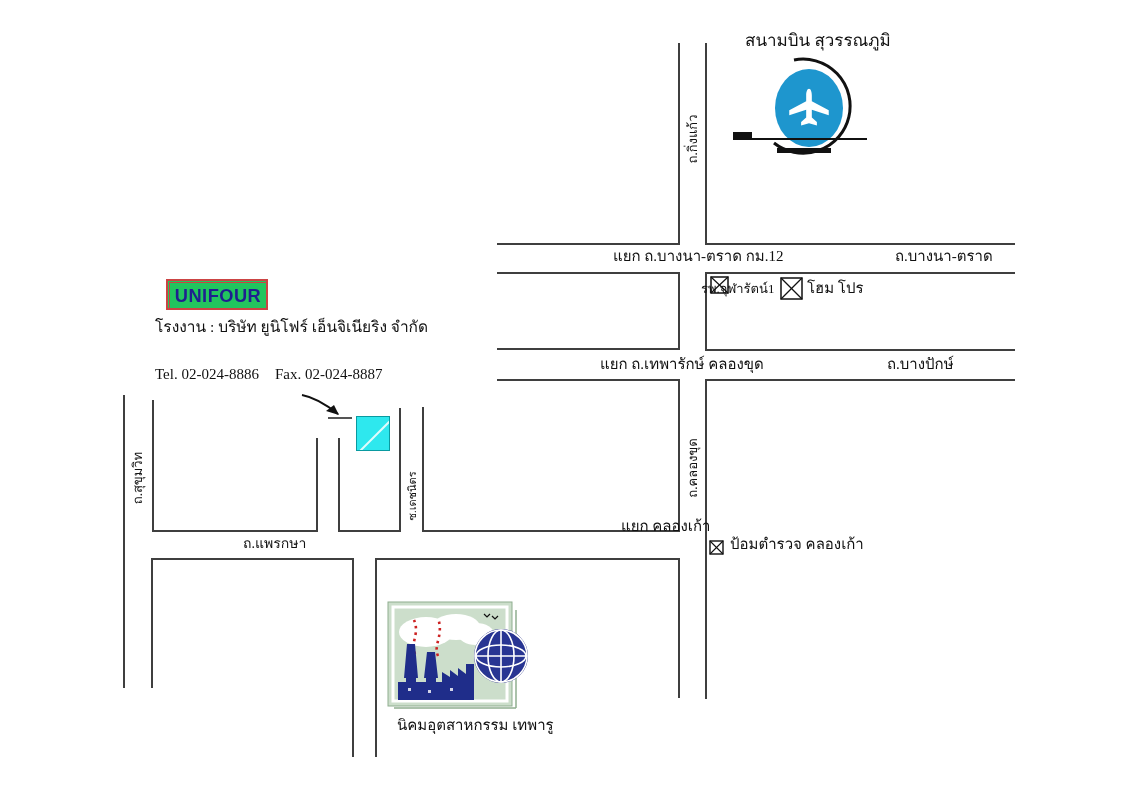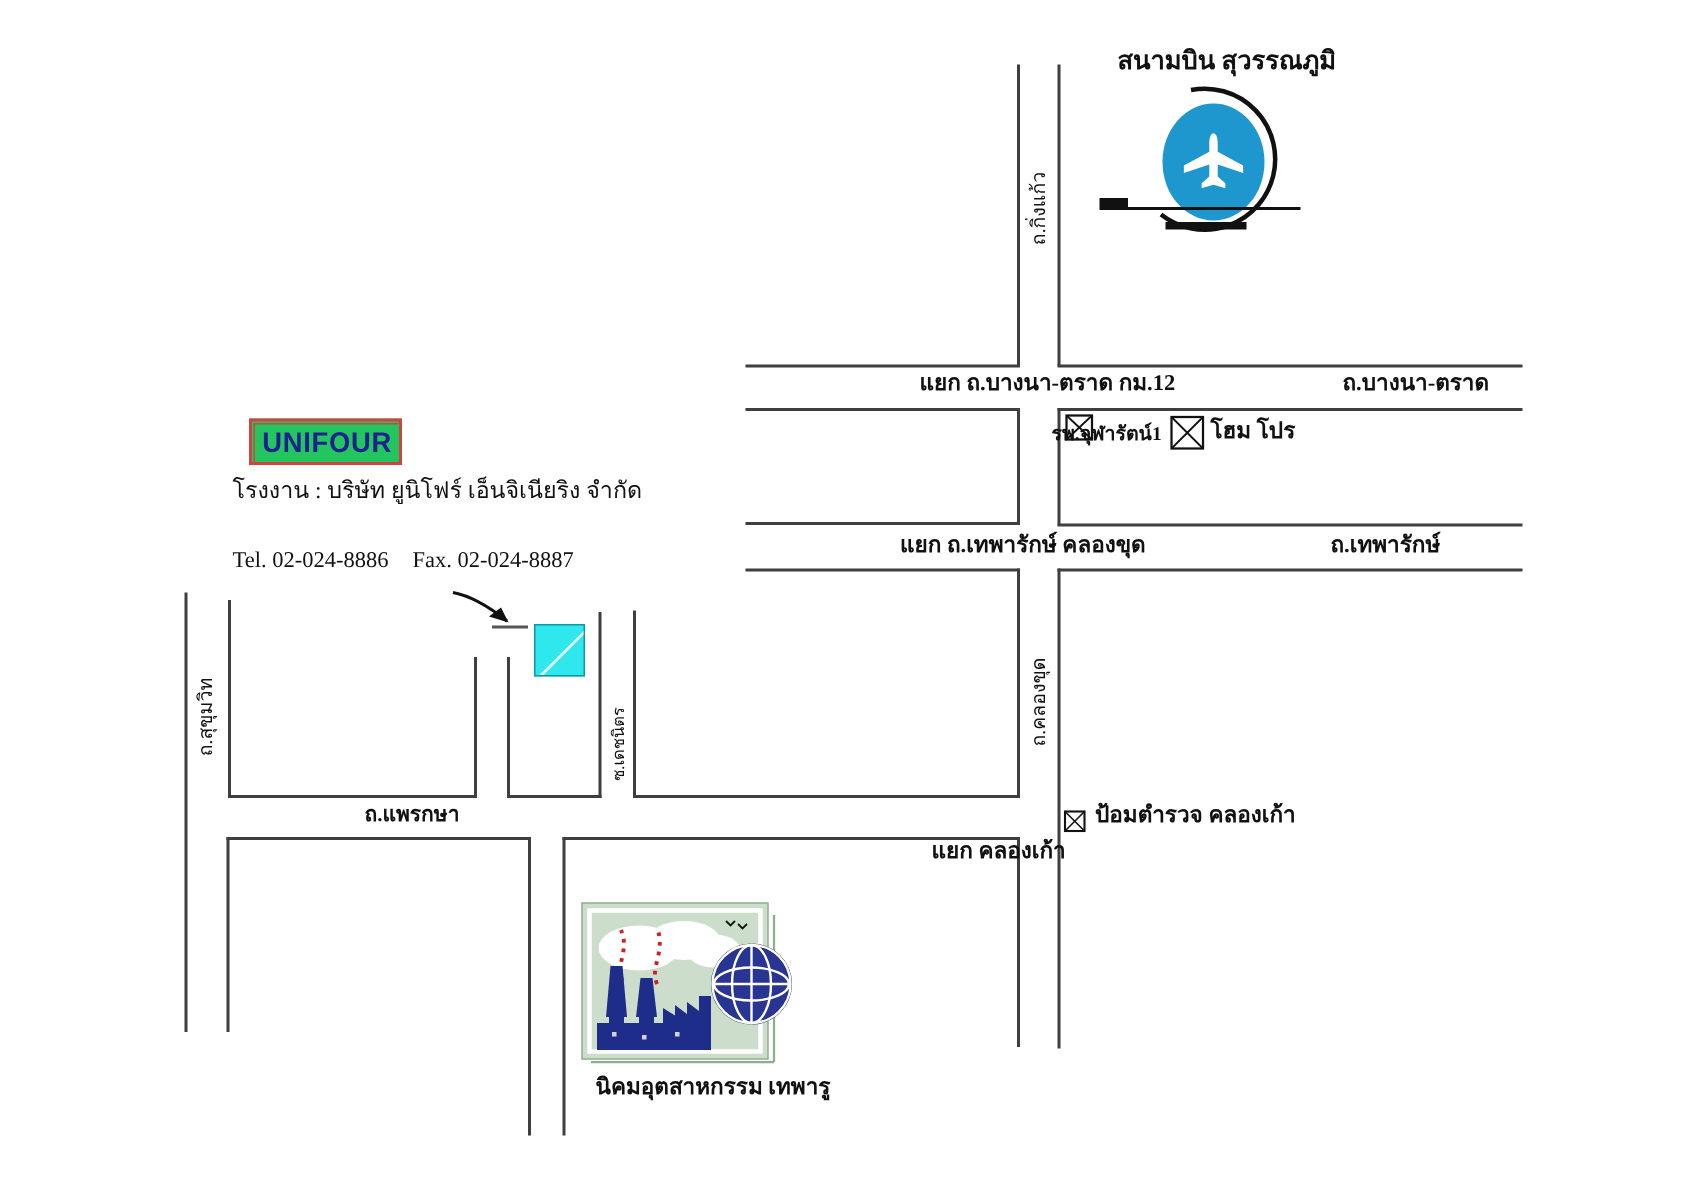--- a/index.html
+++ b/index.html
@@ -10,21 +10,21 @@
     --logo-navy:#1f1f8f;
     --factory-navy:#1f2d8a;
     --panel-green:#ccdecb;
     --smoke-red:#cc2222;
   }
   html,body{margin:0;padding:0;background:#fff;}
   #map{position:relative;width:1122px;height:793px;background:#fff;overflow:hidden;
        font-family:"Liberation Serif","DejaVu Serif",serif;color:#111;}
   .vl{position:absolute;display:block;width:2px;background:var(--line);}
   .hl{position:absolute;display:block;height:2px;background:var(--line);}
-  .lbl{position:absolute;white-space:nowrap;font-size:15px;line-height:1.1;font-weight:bold;}
+  .lbl{position:absolute;white-space:nowrap;font-size:15px;line-height:1.1;}
   .vlbl{position:absolute;white-space:nowrap;font-size:13px;
         transform:translate(-50%,-50%) rotate(-90deg);}
   .xbox{position:absolute;}
   .logo-outer{position:absolute;left:166px;top:279px;width:96px;height:25px;
       border:2px solid var(--logo-red);background:#22c55e;padding:1px;}
   .logo-inner{width:100%;height:100%;border:1px solid var(--logo-red);
       display:flex;align-items:center;justify-content:center;}
   .logo-text{font-family:"Liberation Sans","DejaVu Sans",sans-serif;font-weight:800;
       font-size:19px;letter-spacing:.5px;color:var(--logo-navy);transform:scaleX(.96);}
   .addr{position:absolute;left:155px;font-size:15.5px;white-space:nowrap;}
@@ -88,26 +88,26 @@
     <path d="M19.5 1 C21 1 22 3.5 22 7 L22 12 L37 20 L37 24.5 L22 19.5 L22 26.5 L26.5 30.5 L26.5 33.5 L19.5 31.5 L12.5 33.5 L12.5 30.5 L17 26.5 L17 19.5 L2 24.5 L2 20 L17 12 L17 7 C17 3.5 18 1 19.5 1 Z" fill="#fff"></path>
   </svg>
   <i class="hl" style="left:733px;top:132px;width:19px;height:6px;background:#111"></i>
   <i class="hl" style="left:733px;top:138px;width:134px;background:#111"></i>
   <i class="hl" style="left:777px;top:148px;width:54px;height:5px;background:#111"></i>
 
   <div class="vlbl" style="left:692px;top:139px">ถ.กิ่งแก้ว</div>
   <div class="lbl" style="left:613px;top:248px">แยก ถ.บางนา-ตราด กม.12</div>
   <div class="lbl" style="left:895px;top:248px">ถ.บางนา-ตราด</div>
   <div class="lbl" style="left:600px;top:356px">แยก ถ.เทพารักษ์ คลองขุด</div>
-  <div class="lbl" style="left:887px;top:356px">ถ.เทพารักษ์</div>
+  <div class="lbl" style="left:887px;top:356px">ถ.บางปักษ์</div>
   <div class="vlbl" style="left:692px;top:468px">ถ.คลองขุด</div>
   <div class="vlbl" style="left:137px;top:478px">ถ.สุขุมวิท</div>
   <div class="vlbl" style="left:412px;top:496px;font-size:11px">ซ.เดชนิตร</div>
   <div class="lbl" style="left:243px;top:536px;font-size:14px">ถ.แพรกษา</div>
-  <div class="lbl" style="left:621px;top:560px">แยก คลองเก้า</div>
+  <div class="lbl" style="left:621px;top:518px">แยก คลองเก้า</div>
 
   <svg class="xbox" width="19" height="18" style="left:710px;top:276px">
     <rect x="1" y="1" width="17" height="16" fill="#fff" stroke="#111" stroke-width="1.5"></rect>
     <line x1="1" y1="1" x2="18" y2="17" stroke="#111" stroke-width="1.2"></line>
     <line x1="18" y1="1" x2="1" y2="17" stroke="#111" stroke-width="1.2"></line>
   </svg>
   <div class="lbl" style="left:701px;top:282px;font-size:13px">รพ.จุฬารัตน์1</div>
   <svg class="xbox" width="23" height="23" style="left:780px;top:277px">
     <rect x="1" y="1" width="21" height="21" fill="#fff" stroke="#111" stroke-width="1.5"></rect>
     <line x1="1" y1="1" x2="22" y2="22" stroke="#111" stroke-width="1.2"></line>

